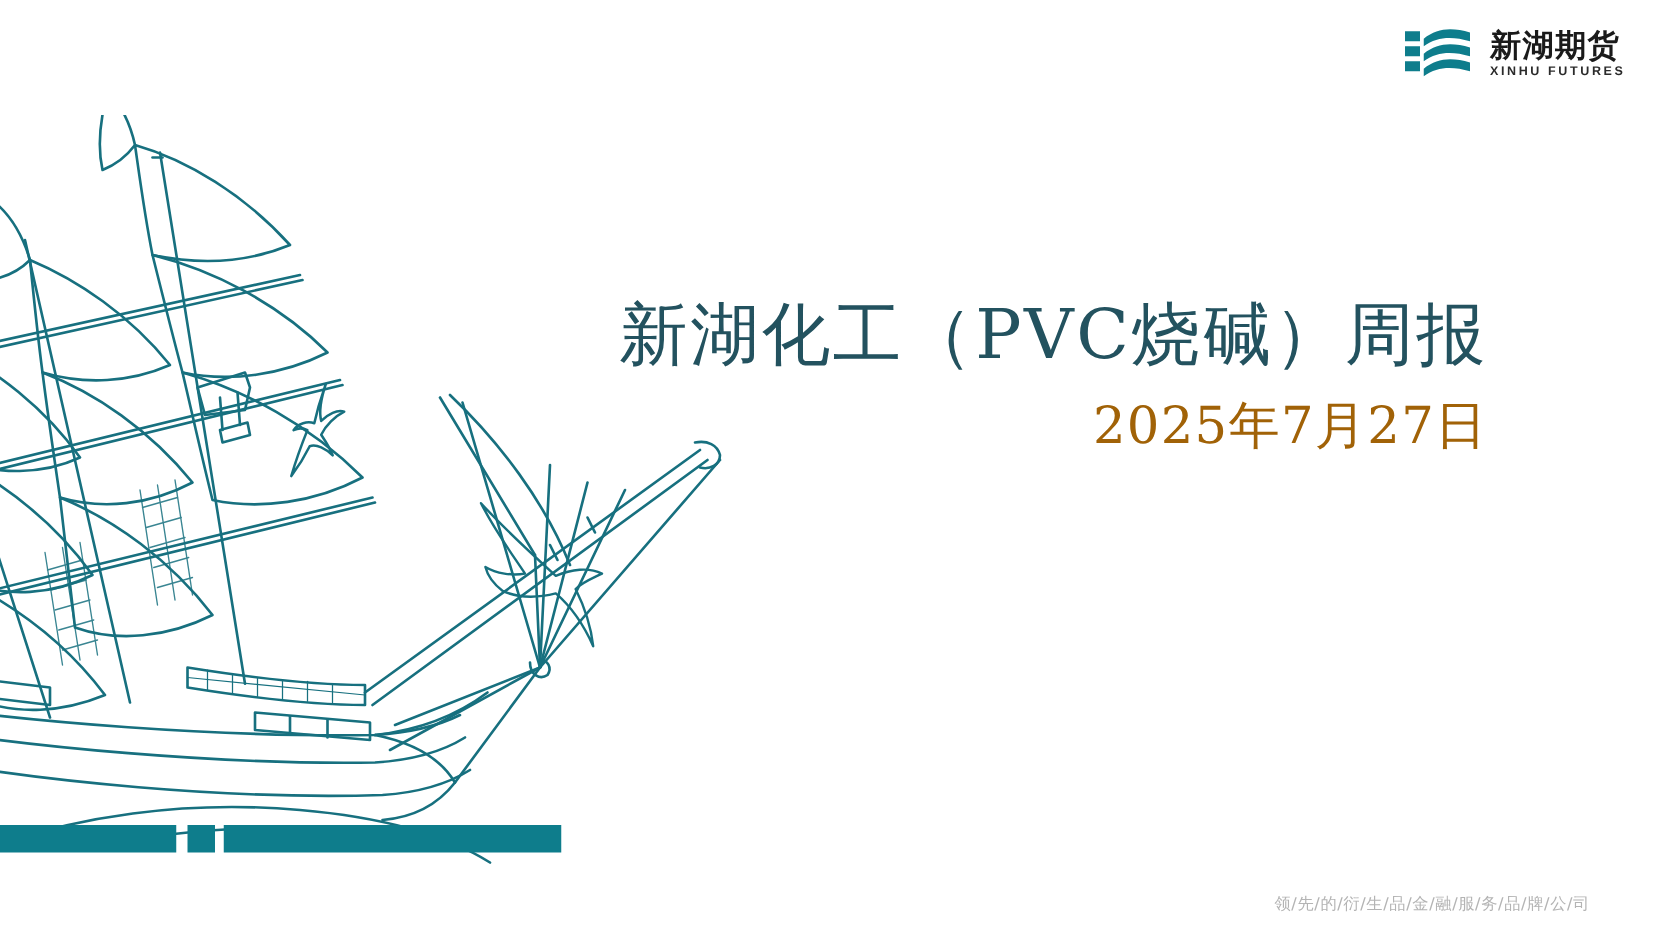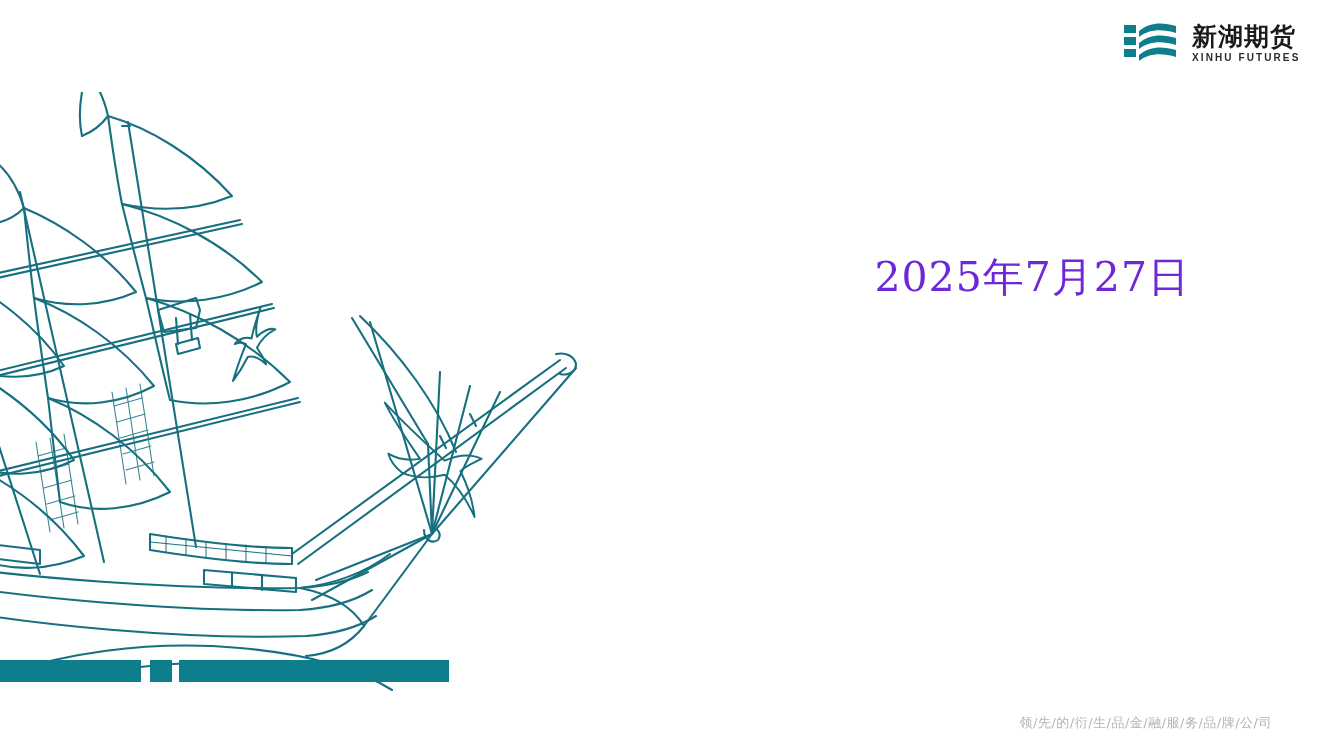--- a/index.html
+++ b/index.html
@@ -77,21 +77,21 @@
     font-family: "DejaVu Serif", "Liberation Serif", serif;
     font-size: 55px;
     color: #23525f;
     letter-spacing: 2px;
     line-height: 1.15;
     white-space: nowrap;
   }
   .sub-title {
     font-family: "DejaVu Serif", "Liberation Serif", serif;
     font-size: 41px;
-    color: #6d28d9;
+    color: #a16207;
     letter-spacing: 1px;
     margin-top: 14px;
     white-space: nowrap;
   }
 
   
   .bottom-bar-group {
     position: absolute;
     left: 0;
     bottom: 68px;
@@ -242,20 +242,21 @@
       <path d="M120 578 C180 568, 250 568, 310 580"></path>
     </g>
 
     <g fill="none" stroke="#17707f" stroke-width="2.2" stroke-linejoin="round" stroke-linecap="round">
       <path d="M32 168 C36 150, 40 140, 42 134 C38 146, 36 158, 38 166 C44 160, 52 156, 58 158 C50 162, 42 170, 38 178 C42 184, 46 190, 48 196 C42 190, 34 186, 28 188 C24 196, 18 206, 12 214 C16 200, 22 184, 26 174 C22 172, 18 172, 14 174 C18 168, 26 166, 32 168 Z" transform="translate(222,92) scale(0.92)"></path>
       <path d="M10 12 C30 34, 56 58, 78 78 C92 72, 108 70, 120 76 C112 80, 102 84, 96 90 C104 106, 110 124, 112 142 C104 124, 92 106, 78 94 C62 98, 44 98, 30 92 C22 86, 16 78, 14 70 C24 76, 38 78, 50 76 C38 58, 22 36, 10 12 Z" transform="translate(376,300) scale(0.88)"></path>
     </g>
   </svg>
 
   <div class="title-block">
+    <div class="main-title">新湖化工（PVC烧碱）周报</div>
     <div class="sub-title">2025年7月27日</div>
   </div>
 
   <div class="bottom-bar-group">
     <div class="bar-seg a"></div>
     <div class="bar-seg b"></div>
     <div class="bar-seg c"></div>
   </div>
 
   <div class="footer-tagline">领/先/的/衍/生/品/金/融/服/务/品/牌/公/司</div>

